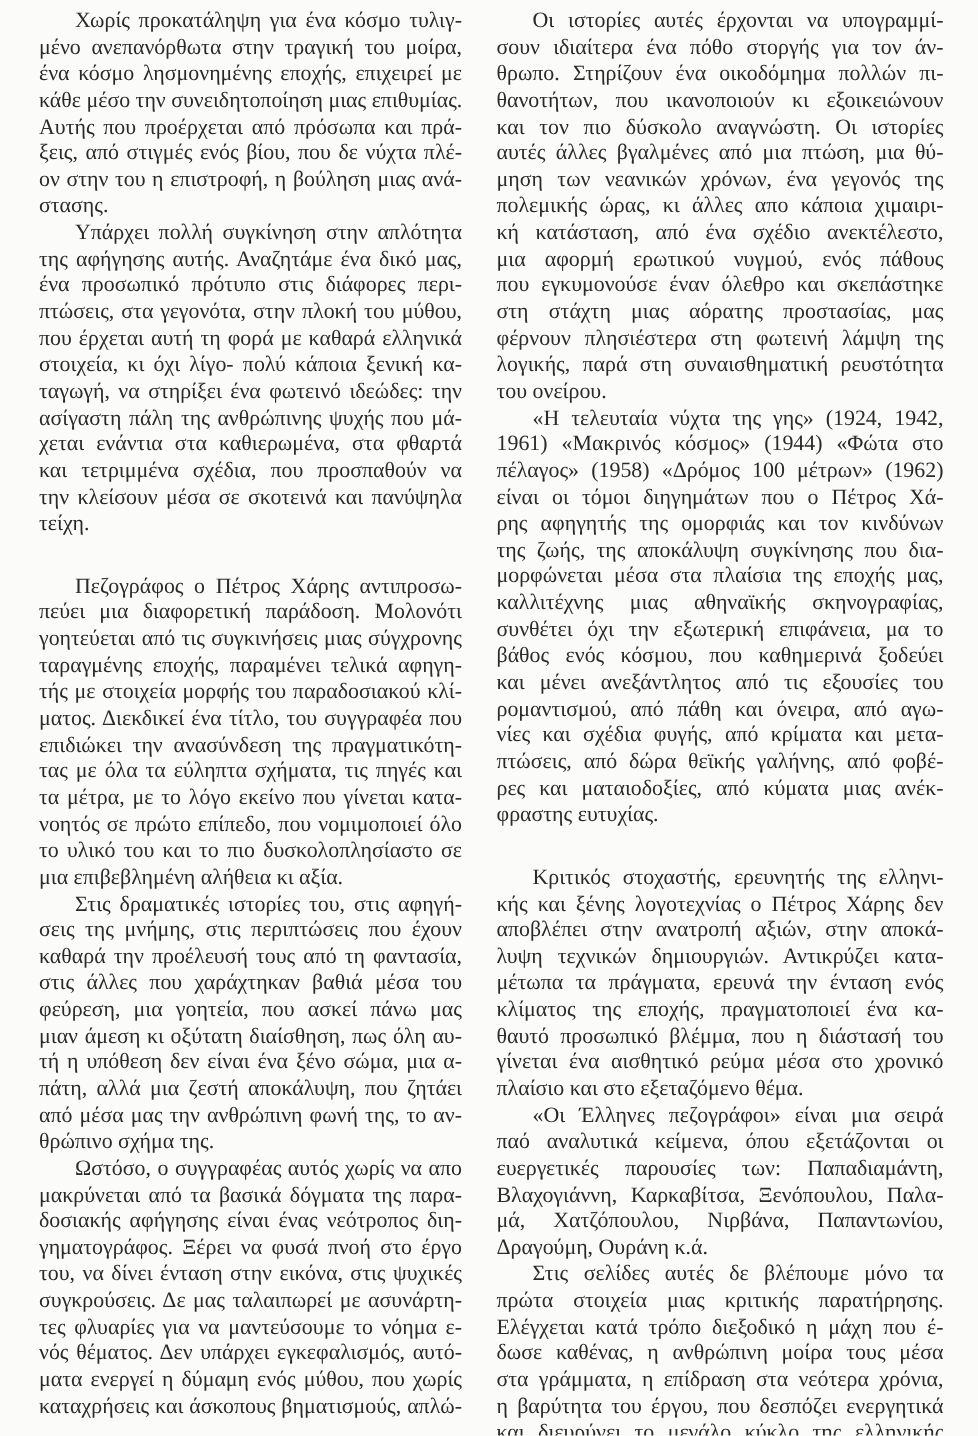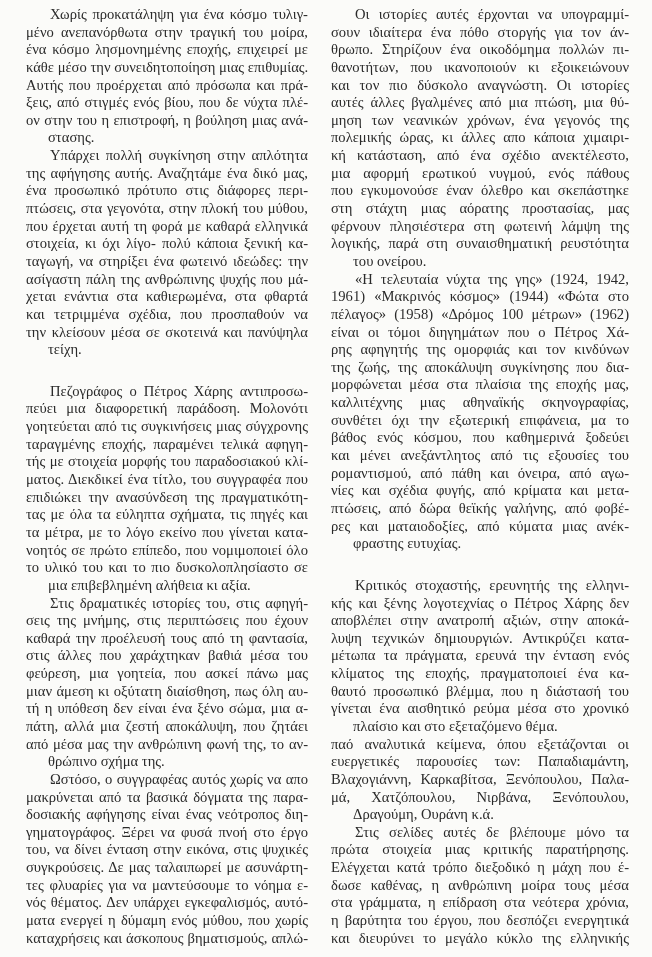--- a/index.html
+++ b/index.html
@@ -14,21 +14,21 @@
     position: absolute; top: 6px;
     font-size: 14.6px; line-height: 17.65px;
   }
   .col-left { left: 26px; width: 282px; }
   .col-right { left: 331px; width: 298px; }
   .line {
     display: block; white-space: nowrap;
     text-align: justify; text-align-last: justify;
     height: 17.65px; overflow: visible;
   }
-  .line.last { text-align-last: left; margin-left: 22px; }
+  .line.last { text-align-last: left; }
   .line.indent { padding-left: 24px; }
   .gap-big { height: 24px; }
 </style>
 </head>
 <body>
 
 <div class="col col-left">
 
   <div>
     <span class="line indent">Χωρίς προκατάληψη για ένα κόσμο τυλιγ-</span>
@@ -146,24 +146,25 @@
     <span class="line">αποβλέπει στην ανατροπή αξιών, στην αποκά-</span>
     <span class="line">λυψη τεχνικών δημιουργιών. Αντικρύζει κατα-</span>
     <span class="line">μέτωπα τα πράγματα, ερευνά την ένταση ενός</span>
     <span class="line">κλίματος της εποχής, πραγματοποιεί ένα κα-</span>
     <span class="line">θαυτό προσωπικό βλέμμα, που η διάστασή του</span>
     <span class="line">γίνεται ένα αισθητικό ρεύμα μέσα στο χρονικό</span>
     <span class="line last">πλαίσιο και στο εξεταζόμενο θέμα.</span>
   </div>
 
   <div>
+    <span class="line indent">«Οι Έλληνες πεζογράφοι» είναι μια σειρά</span>
     <span class="line">παό αναλυτικά κείμενα, όπου εξετάζονται οι</span>
     <span class="line">ευεργετικές παρουσίες των: Παπαδιαμάντη,</span>
     <span class="line">Βλαχογιάννη, Καρκαβίτσα, Ξενόπουλου, Παλα-</span>
-    <span class="line">μά, Χατζόπουλου, Νιρβάνα, Ξενόπουλου,</span>
+    <span class="line">μά, Χατζόπουλου, Νιρβάνα, Παπαντωνίου,</span>
     <span class="line last">Δραγούμη, Ουράνη κ.ά.</span>
   </div>
 
   <div>
     <span class="line indent">Στις σελίδες αυτές δε βλέπουμε μόνο τα</span>
     <span class="line">πρώτα στοιχεία μιας κριτικής παρατήρησης.</span>
     <span class="line">Ελέγχεται κατά τρόπο διεξοδικό η μάχη που έ-</span>
     <span class="line">δωσε καθένας, η ανθρώπινη μοίρα τους μέσα</span>
     <span class="line">στα γράμματα, η επίδραση στα νεότερα χρόνια,</span>
     <span class="line">η βαρύτητα του έργου, που δεσπόζει ενεργητικά</span>

